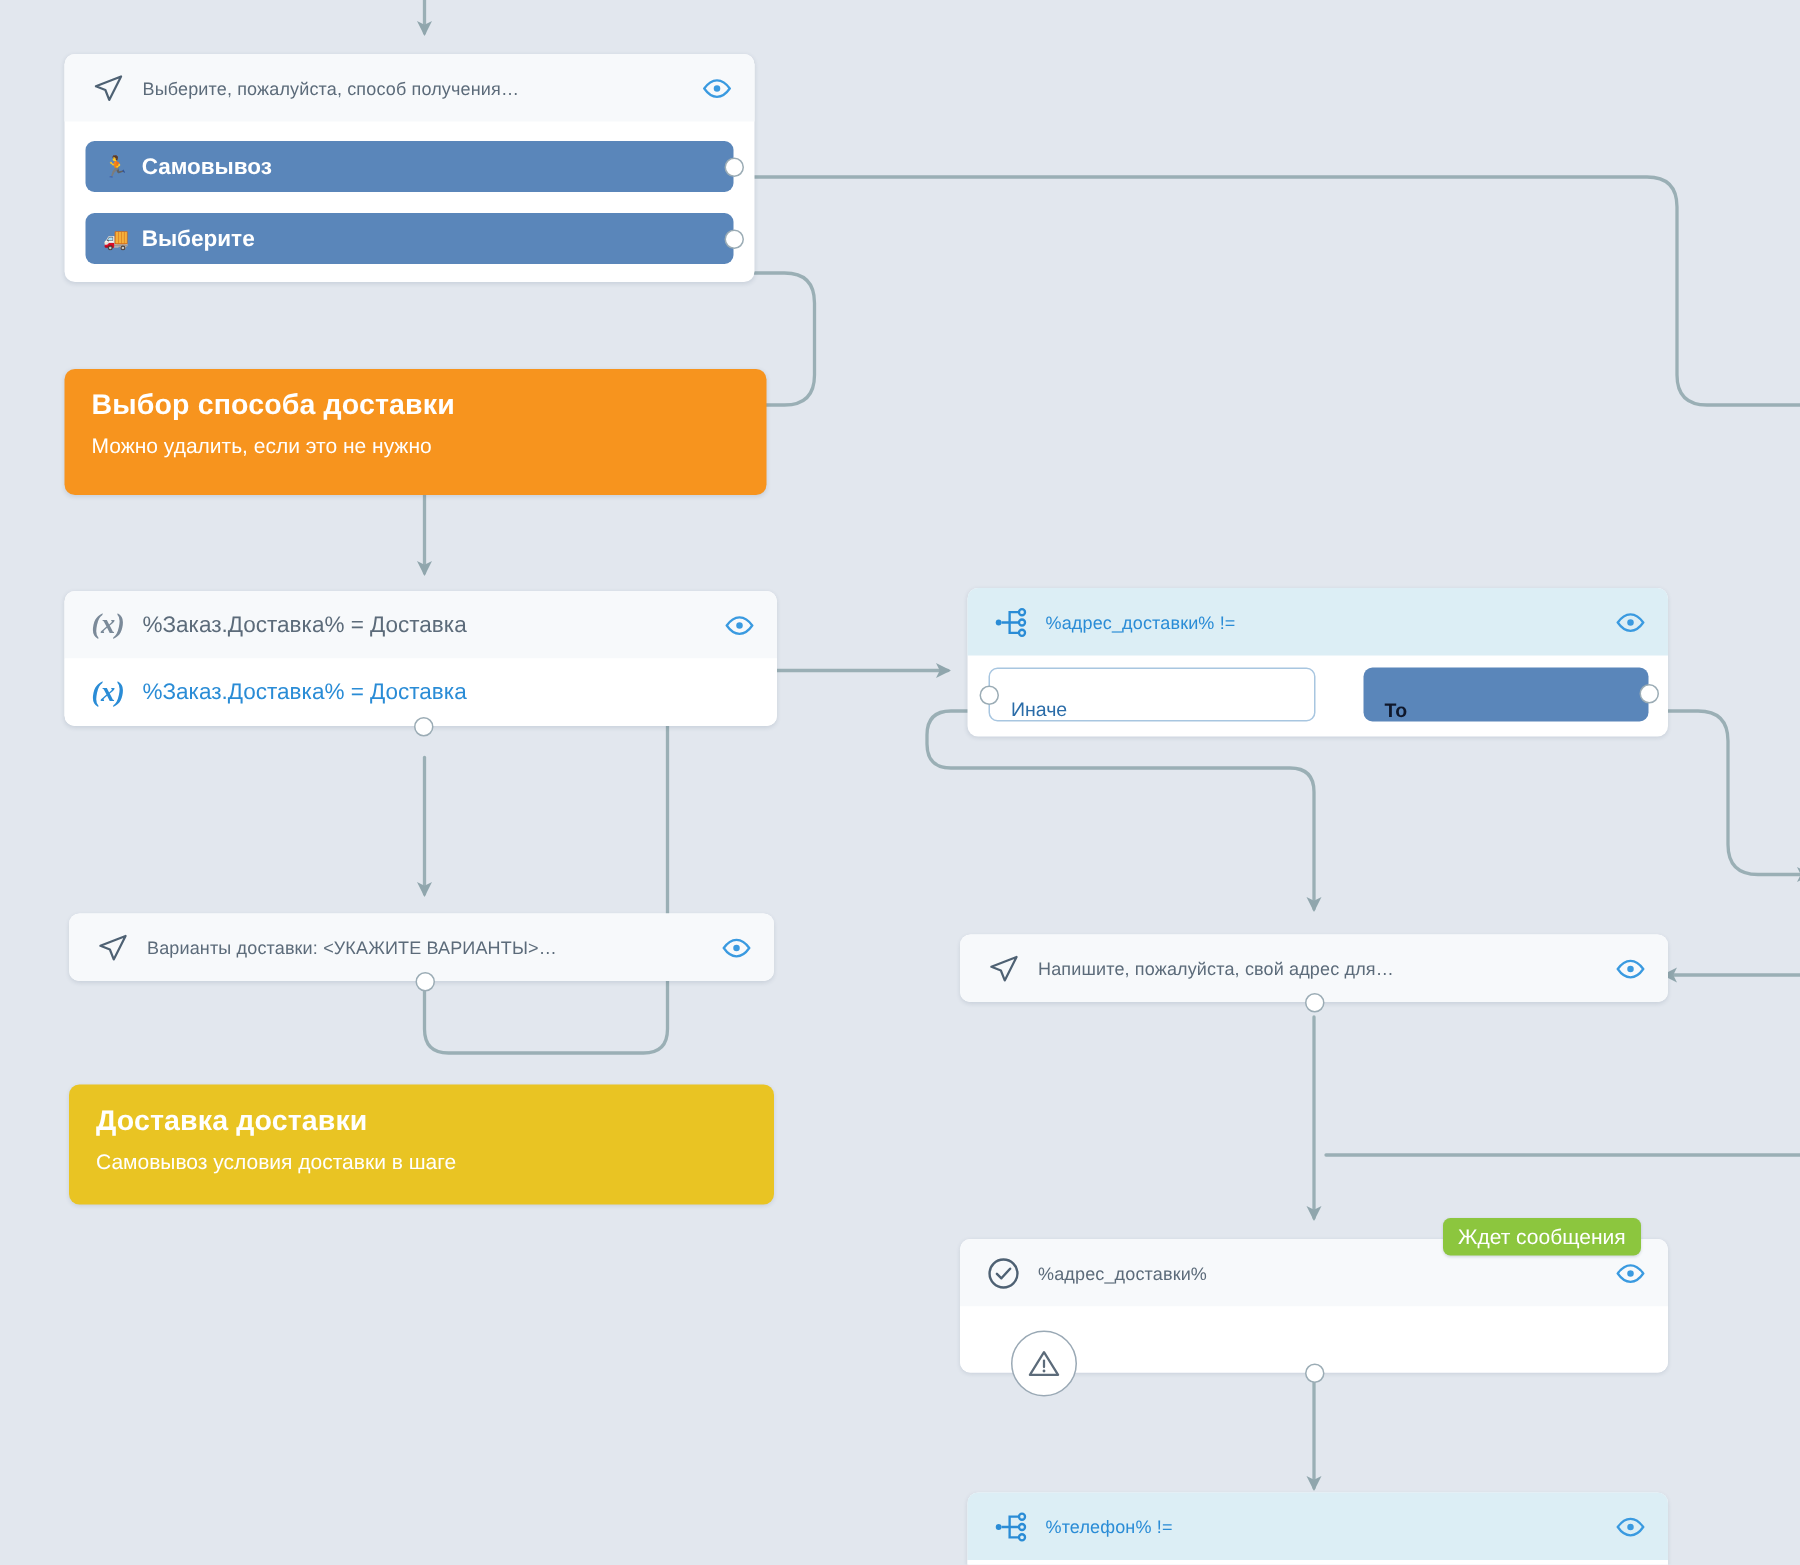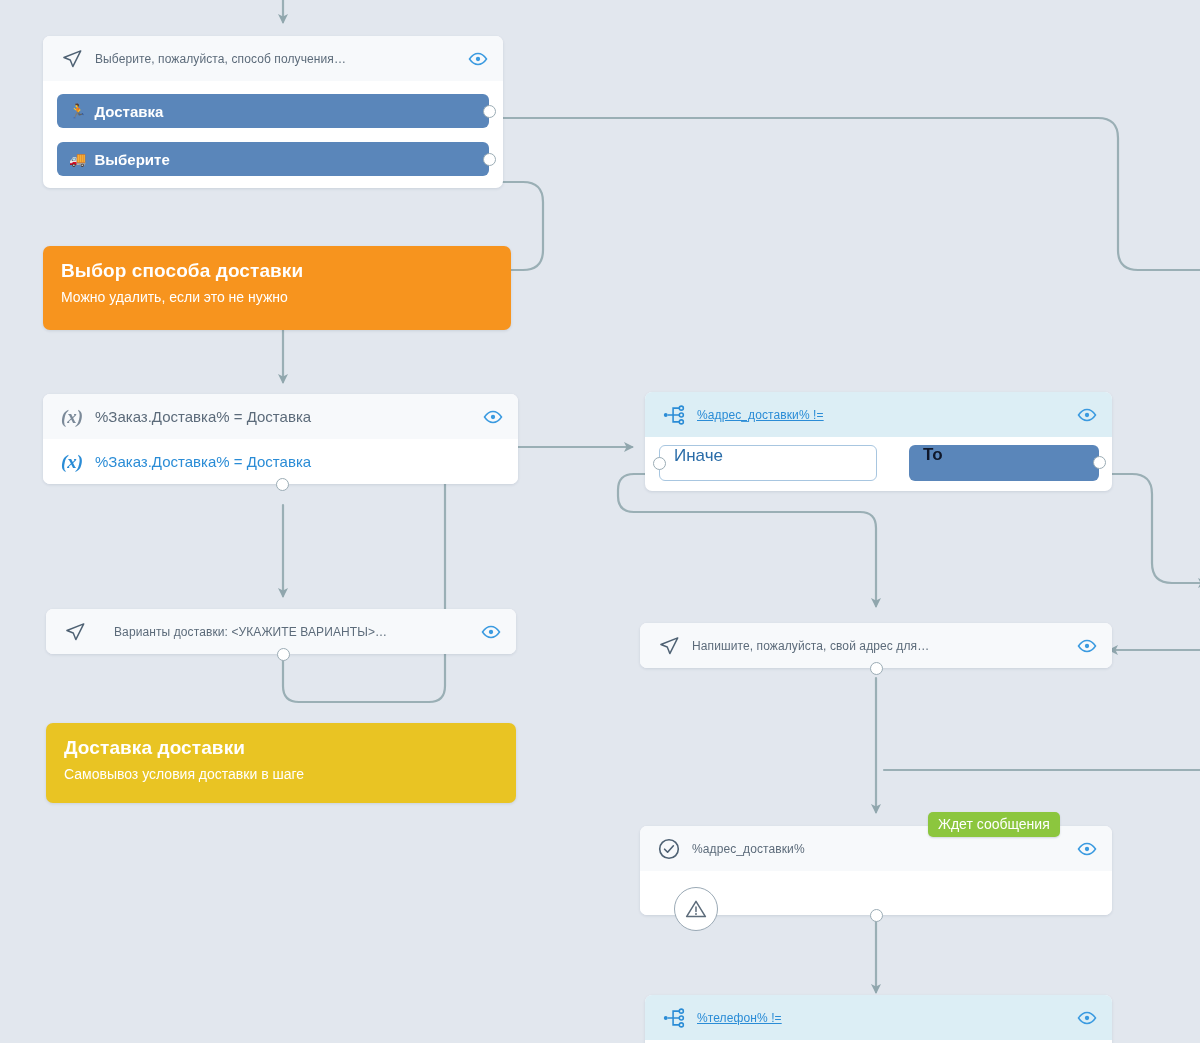--- a/index.html
+++ b/index.html
@@ -36,21 +36,21 @@
     display:flex;align-items:center;justify-content:center;
     margin-right:10px;
   }
   .head-title{
     flex:1 1 auto;
     font-size:12px;
     color:#5c6b7a;
     white-space:nowrap;overflow:hidden;text-overflow:ellipsis;
     letter-spacing:.1px;
   }
-  .head-title.blue{color:#2a8cd6;text-decoration:underline;}
+  .head-title.blue{color:#2a8cd6;}
   .eye{flex:0 0 auto;width:22px;height:22px;display:flex;align-items:center;justify-content:center;}
 
   .node-body{padding:8px 14px 10px 14px;}
 
   
   .btn-row{
     background:#5a86ba;
     color:#fff;
     border-radius:6px;
     height:34px;
@@ -90,22 +90,22 @@
     font-style:italic;font-weight:bold;font-size:19px;
     color:#7b8a99;text-align:center;
   }
   .var-icon.blue{color:#2a8cd6;}
   .var-text{flex:1 1 auto;color:#5c6b7a;white-space:nowrap;overflow:hidden;text-overflow:ellipsis;}
   .var-text.blue{color:#2a8cd6;}
 
   
   .cond-row{display:flex;align-items:center;gap:0;padding:8px 10px 10px 14px;}
   .branch{
-    height:36px;border-radius:6px;display:flex;align-items:flex-start;
-    padding:0 14px;font-size:17px;box-sizing:border-box;position:relative;
+    height:36px;border-radius:6px;display:flex;align-items:flex-end;
+    padding:0 14px;font-size:13px;box-sizing:border-box;position:relative;
   }
   .branch.else{
     background:#fff;border:1.5px solid #a8c6e0;color:#2a6ca8;
     width:218px;
   }
   .branch.then{
     background:#5a86ba;color:#0f172a;font-weight:bold;width:190px;margin-left:32px;
   }
 
   
@@ -116,20 +116,21 @@
 
   
   .badge{
     position:absolute;
     background:#8cc63e;color:#fff;
     border-radius:5px;
     font-size:14px;
     padding:4px 10px 5px 10px;
     white-space:nowrap;
     box-shadow:0 1px 2px rgba(40,60,90,.18);
+    margin-left:34px;
   }
 
   
   .warn{
     position:absolute;width:44px;height:44px;border-radius:50%;
     background:#fff;border:1.4px solid #9aa9b5;box-sizing:border-box;
     display:flex;align-items:center;justify-content:center;
   }
 </style>
 </head>
@@ -184,21 +185,21 @@
       <span class="eye">
         <svg width="20" height="20" viewBox="0 0 24 24" fill="none" stroke="#3a9ae0" stroke-width="1.8">
           <path d="M1.8 12 C5 7.3 8.6 5.4 12 5.4 C15.4 5.4 19 7.3 22.2 12 C19 16.7 15.4 18.6 12 18.6 C8.6 18.6 5 16.7 1.8 12 Z"></path>
           <circle cx="12" cy="12" r="2.6" fill="#3a9ae0" stroke="none"></circle>
         </svg>
       </span>
     </div>
     <div class="node-body">
       <div class="btn-row" style="margin-bottom:14px;">
         <span class="emoji">🏃</span>
-        <span>Доставка</span>
+        <span>Самовывоз</span>
         <span class="port" style="right:-6.5px;top:11px;"></span>
       </div>
       <div class="btn-row" style="margin-bottom:2px;">
         <span class="emoji">🚚</span>
         <span>Выберите</span>
         <span class="port" style="right:-6.5px;top:11px;"></span>
       </div>
     </div>
   </div>
 
@@ -219,21 +220,21 @@
       </span>
     </div>
     <div class="var-row" style="background:#fff;border-radius:0 0 7px 7px;">
       <span class="var-icon blue">(<span style="font-style:italic;">x</span>)</span>
       <span class="var-text blue">%Заказ.Доставка% = Доставка</span>
     </div>
     <span class="port" style="left:233px;bottom:-6.5px;"></span>
   </div>
 
   <div class="node single" style="left:46px;top:609px;width:470px;">
-    <div class="node-head" style="border-radius:7px;gap:16px;">
+    <div class="node-head" style="border-radius:7px;">
       <span class="head-icon">
         <svg width="22" height="22" viewBox="0 0 24 24" fill="none" stroke="#4e6173" stroke-width="1.6" stroke-linejoin="round">
           <path d="M21.5 3.2 L3.2 10.4 L10.1 13.1 L12.9 20.3 Z"></path>
         </svg>
       </span>
       <span class="head-title">Варианты доставки: &lt;УКАЖИТЕ ВАРИАНТЫ&gt;…</span>
       <span class="eye">
         <svg width="20" height="20" viewBox="0 0 24 24" fill="none" stroke="#3a9ae0" stroke-width="1.8">
           <path d="M1.8 12 C5 7.3 8.6 5.4 12 5.4 C15.4 5.4 19 7.3 22.2 12 C19 16.7 15.4 18.6 12 18.6 C8.6 18.6 5 16.7 1.8 12 Z"></path>
           <circle cx="12" cy="12" r="2.6" fill="#3a9ae0" stroke="none"></circle>

